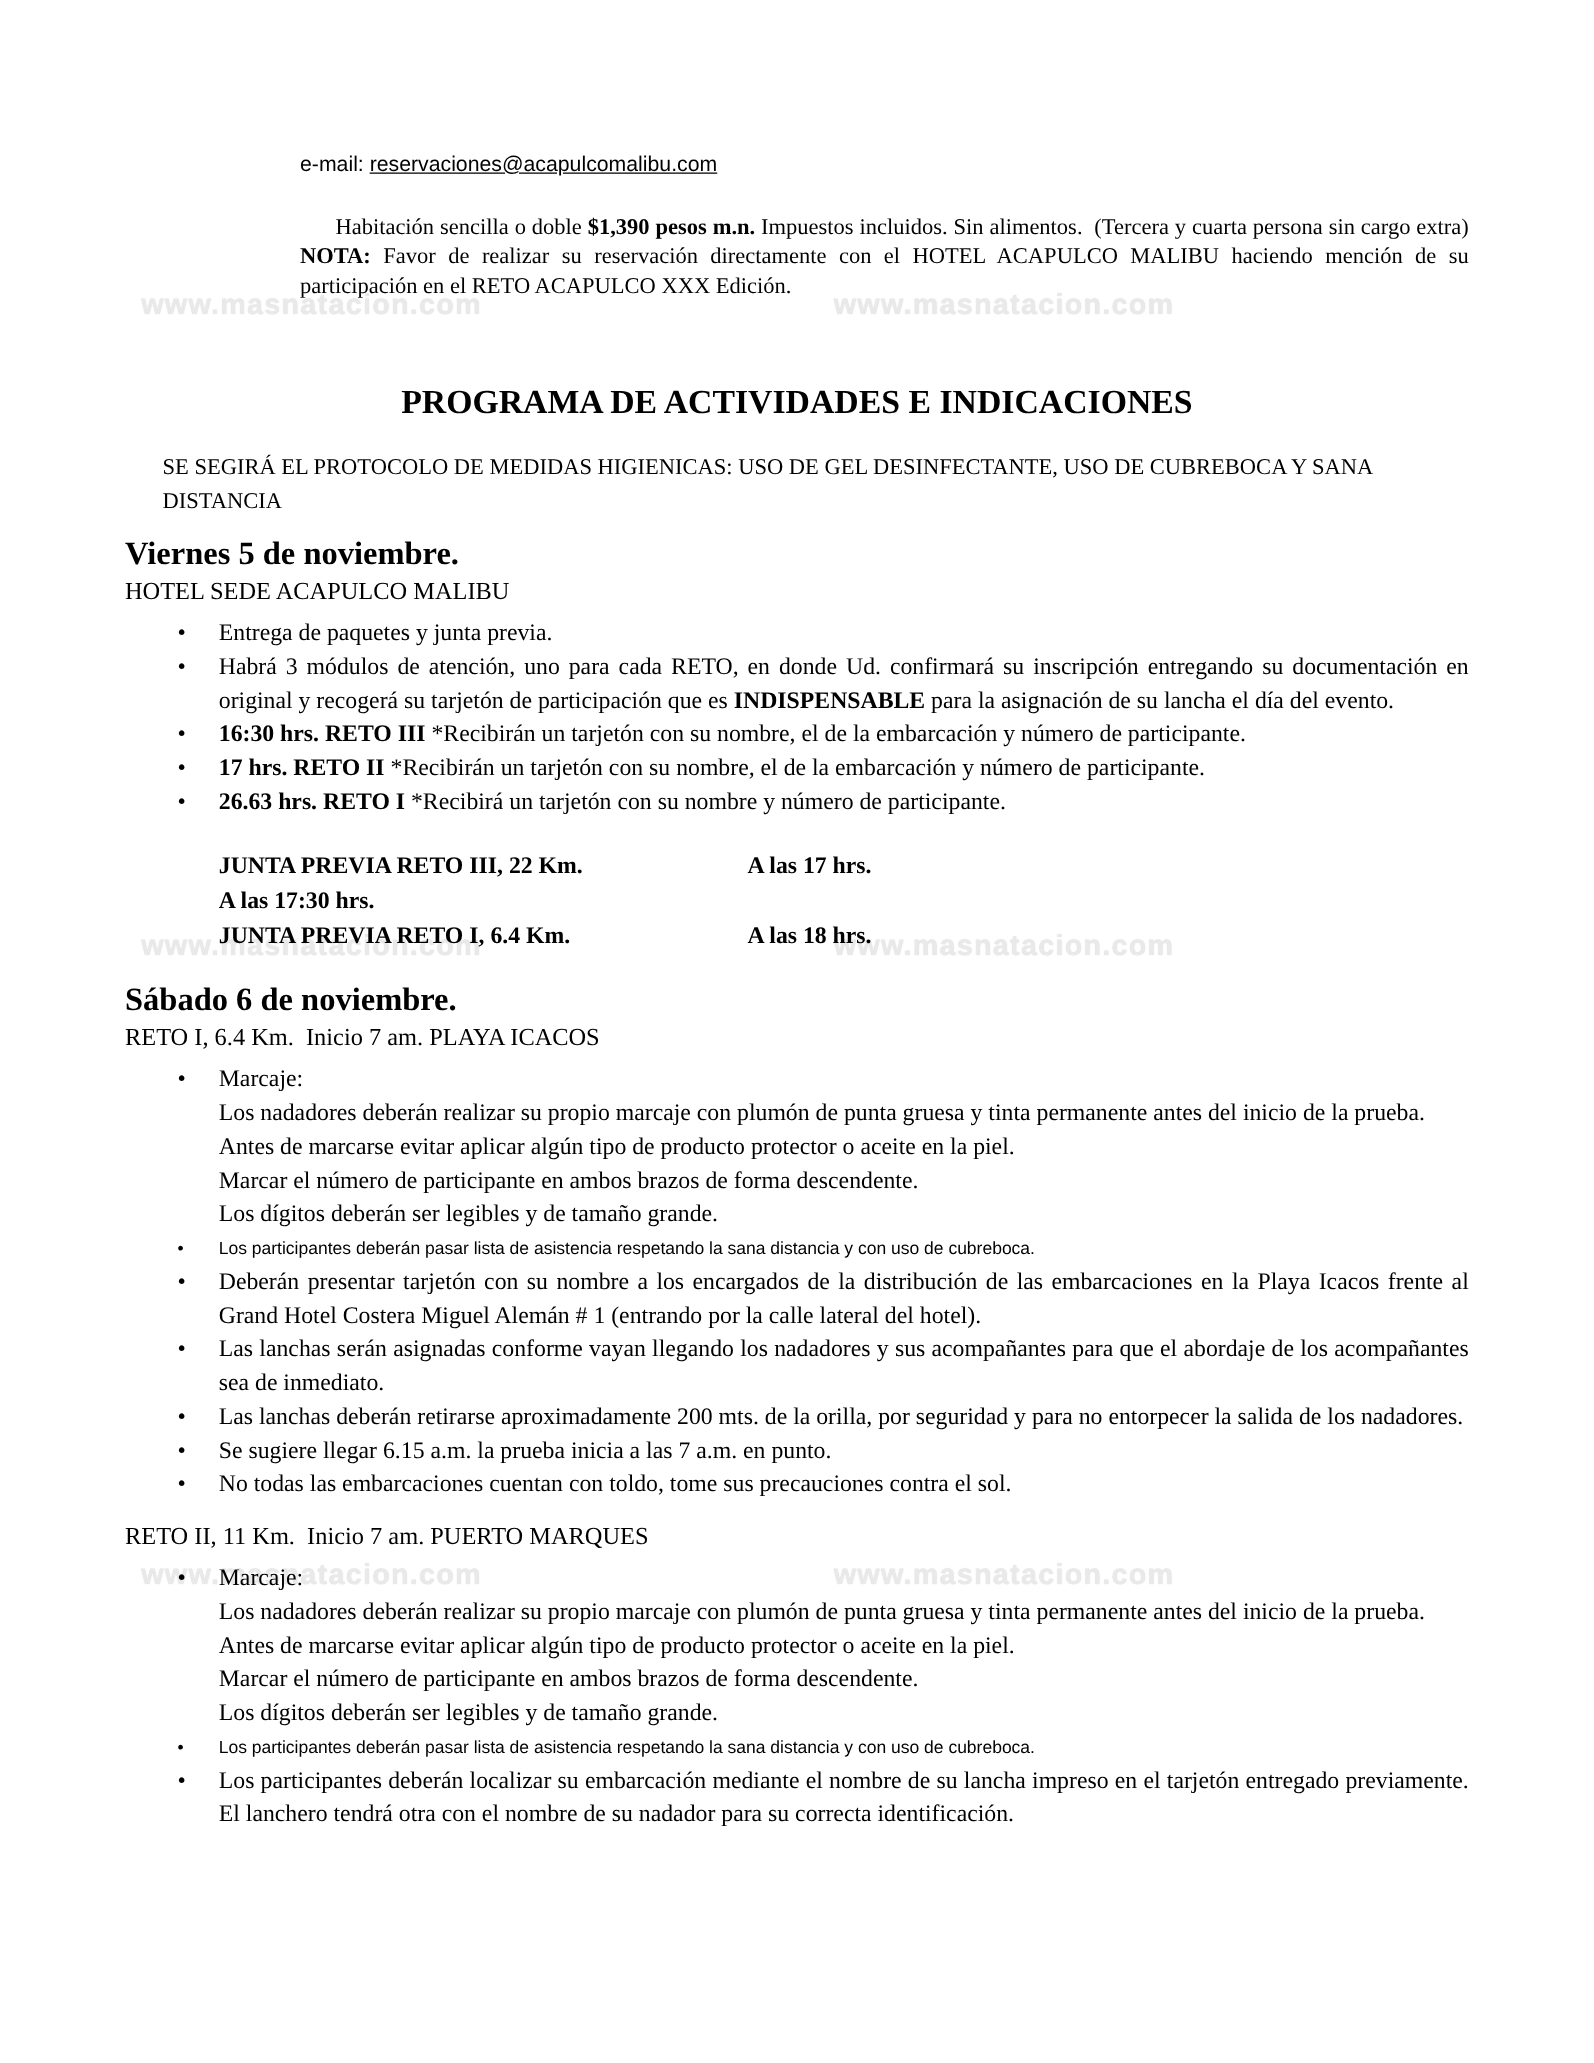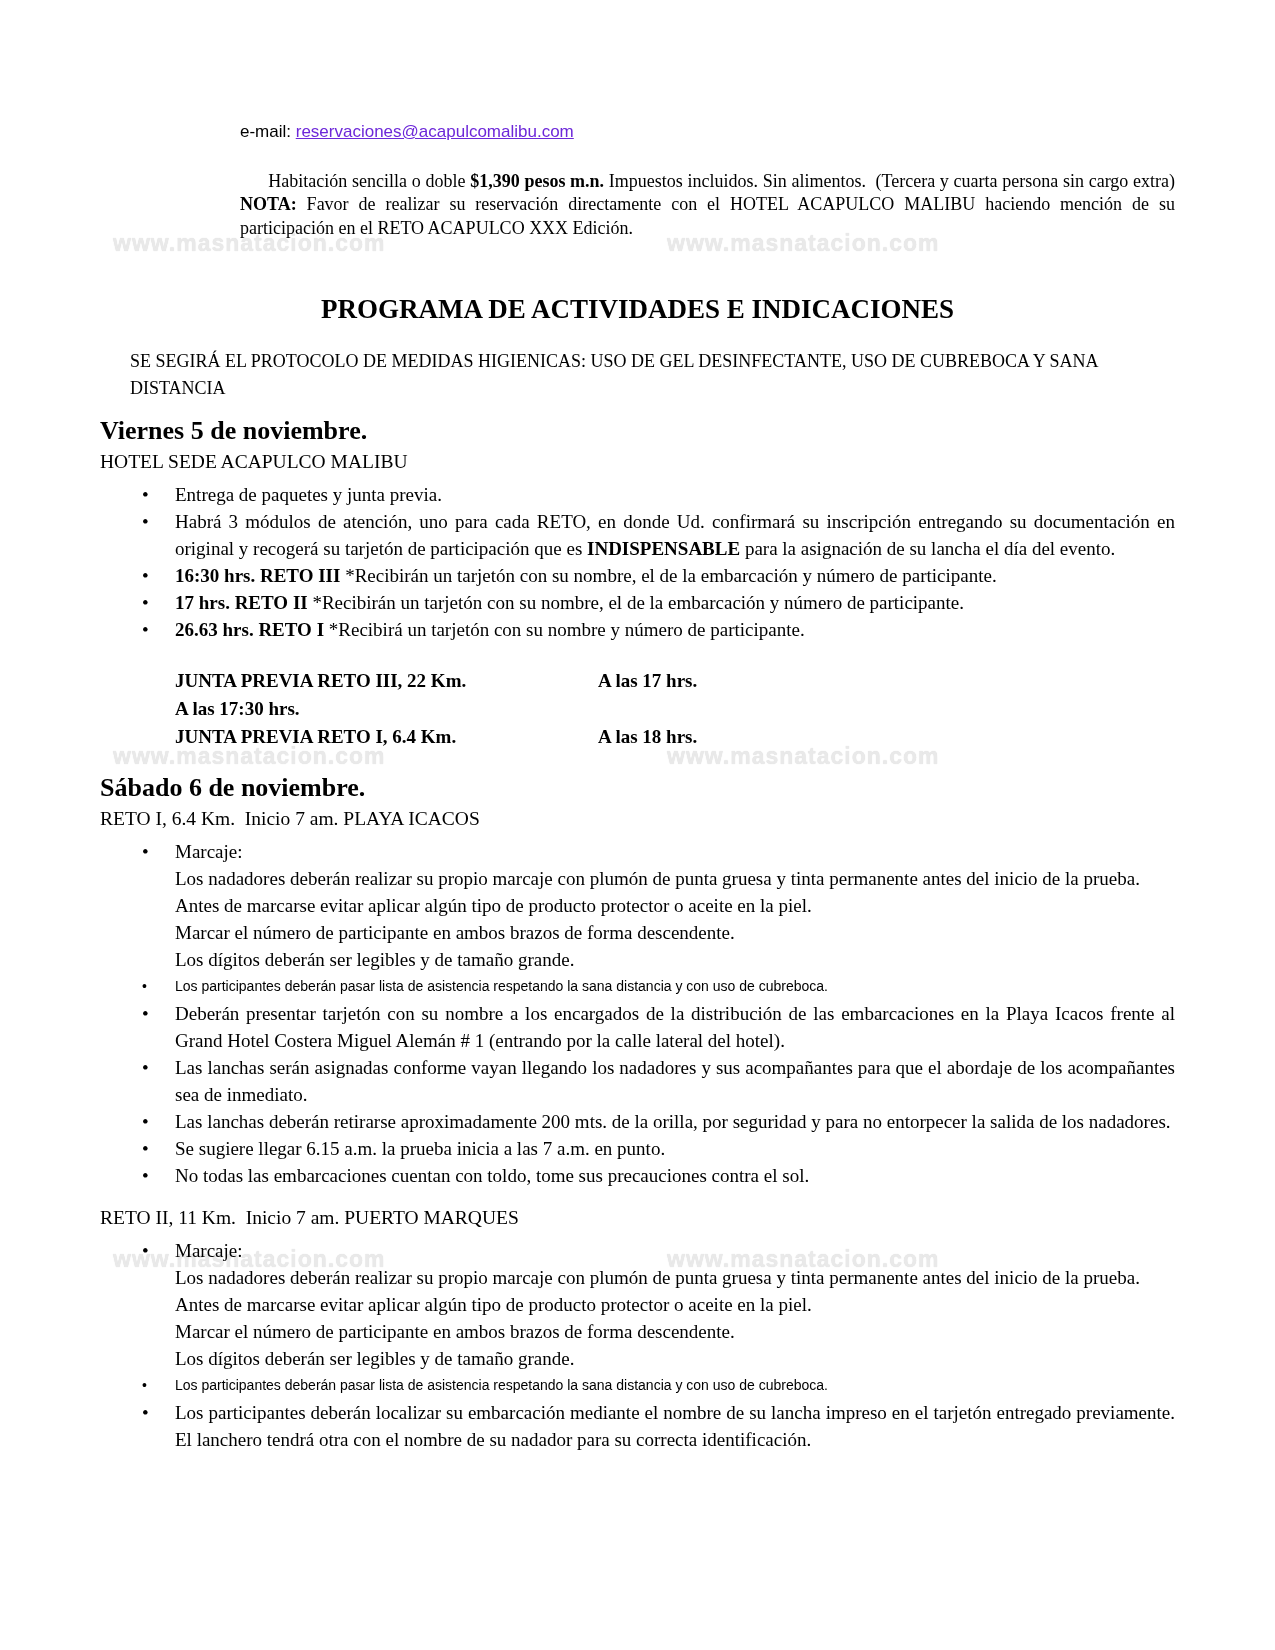--- a/index.html
+++ b/index.html
@@ -14,25 +14,25 @@
     position: absolute; z-index: 0;
     font-family: "Liberation Sans", sans-serif;
     font-weight: bold; font-size: 23px; letter-spacing: 1px;
     color: #e9e9e9; text-shadow: 0 0 1px #d9d9d9;
     white-space: nowrap; pointer-events: none;
   }
   .content { position: relative; z-index: 1; padding: 120px 100px 0 100px; }
 
   .intro { margin-left: 140px; width: 935px; }
   .email-line { font-family: "Liberation Sans", sans-serif; font-size: 17px; line-height: 24px; }
-  .email-link { color: #6d28d9; }
+  .email-link { color: #000000; }
   .intro-para { font-size: 18px; line-height: 23.5px; text-align: justify; margin-top: 2px; white-space: pre-wrap; }
   .b { font-weight: bold; }
 
-  .doc-title { margin-top: 28px; text-align: center; font-weight: bold; font-size: 27px; line-height: 34px; }
+  .doc-title { margin-top: 40px; text-align: center; font-weight: bold; font-size: 27px; line-height: 34px; }
   .doc-subtitle { margin: 22px auto 0 auto; width: 1015px; text-align: left; font-size: 18px; line-height: 27px; }
 
   .section-heading { font-size: 26px; line-height: 33px; font-weight: bold; margin-top: 12px; }
   .venue-line { font-size: 19.5px; line-height: 26px; margin-top: 2px; white-space: pre-wrap; }
 
   ul.bullets { list-style: none; margin: 6px 0 0 0; padding: 0; }
   ul.bullets > li {
     position: relative; padding-left: 75px;
     font-size: 19px; line-height: 27px; text-align: justify; margin: 0;
   }

